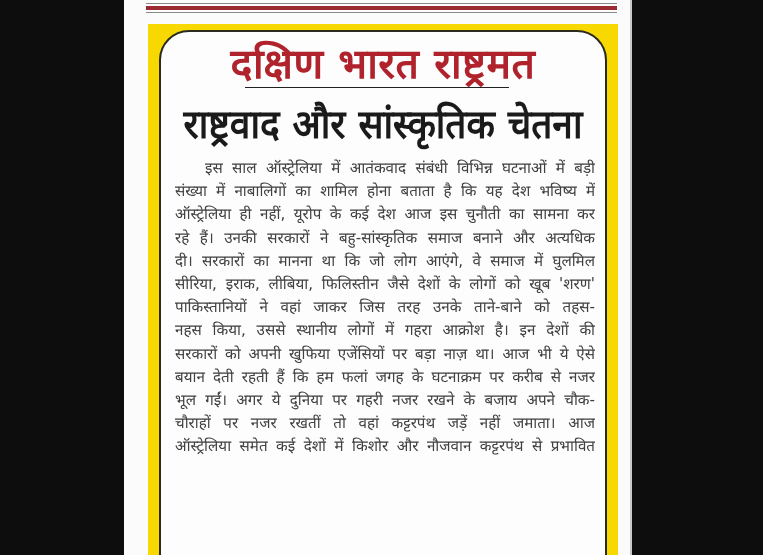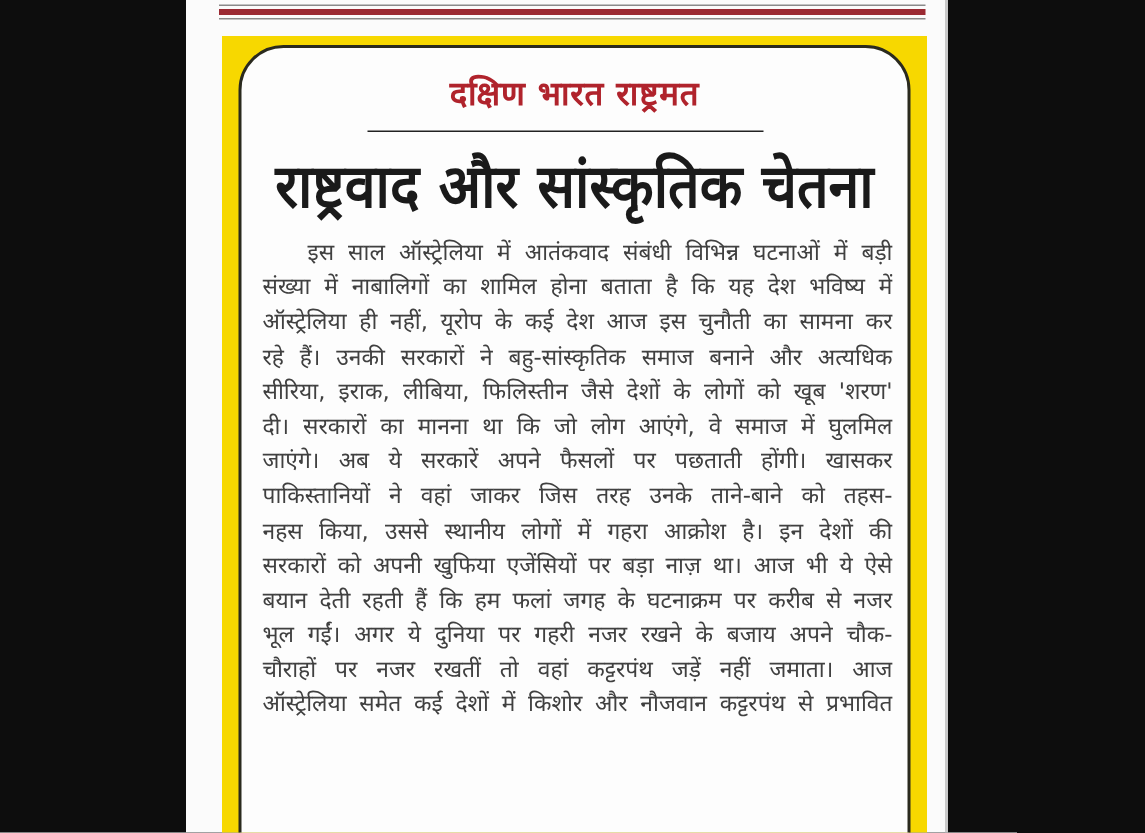--- a/index.html
+++ b/index.html
@@ -26,21 +26,21 @@
     background:#fdfdfd;
     border:2px solid #2a2a1e;
     border-radius:30px 30px 0 0;
     box-sizing:border-box;
   }
   .masthead {
     position:absolute; left:0; right:0; top:12px;
     text-align:center;
     color:#b0232c;
     font-weight:bold;
-    font-size:22px;
+    font-size:41px;
     letter-spacing:0.5px;
     line-height:40px;
   }
   .masthead-rule {
     position:absolute; left:84px; width:264px; top:55px; height:1px; background:#222;
   }
   .headline {
     position:absolute; left:0; right:0; top:70px;
     text-align:center;
     color:#1a1a1a;
@@ -77,23 +77,22 @@
     <div class="inner-box">
       <div class="masthead">दक्षिण भारत राष्ट्रमत</div>
       <div class="masthead-rule"></div>
       <div class="headline">राष्ट्रवाद और सांस्कृतिक चेतना</div>
 
       <div class="body-text">
         <span class="body-line indent">इस साल ऑस्ट्रेलिया में आतंकवाद संबंधी विभिन्न घटनाओं में बड़ी</span>
         <span class="body-line">संख्या में नाबालिगों का शामिल होना बताता है कि यह देश भविष्य में</span>
         <span class="body-line">ऑस्ट्रेलिया ही नहीं, यूरोप के कई देश आज इस चुनौती का सामना कर</span>
         <span class="body-line">रहे हैं। उनकी सरकारों ने बहु-सांस्कृतिक समाज बनाने और अत्यधिक</span>
+        <span class="body-line">दी। सरकारों का मानना था कि जो लोग आएंगे, वे समाज में घुलमिल</span>
         <span class="body-line">सीरिया, इराक, लीबिया, फिलिस्तीन जैसे देशों के लोगों को खूब 'शरण'</span>
-        <span class="body-line">दी। सरकारों का मानना था कि जो लोग आएंगे, वे समाज में घुलमिल</span>
-        <span class="body-line">जाएंगे। अब ये सरकारें अपने फैसलों पर पछताती होंगी। खासकर</span>
         <span class="body-line">पाकिस्तानियों ने वहां जाकर जिस तरह उनके ताने-बाने को तहस-</span>
         <span class="body-line">नहस किया, उससे स्थानीय लोगों में गहरा आक्रोश है। इन देशों की</span>
         <span class="body-line">सरकारों को अपनी खुफिया एजेंसियों पर बड़ा नाज़ था। आज भी ये ऐसे</span>
         <span class="body-line">बयान देती रहती हैं कि हम फलां जगह के घटनाक्रम पर करीब से नजर</span>
         <span class="body-line">भूल गईं। अगर ये दुनिया पर गहरी नजर रखने के बजाय अपने चौक-</span>
         <span class="body-line">चौराहों पर नजर रखतीं तो वहां कट्टरपंथ जड़ें नहीं जमाता। आज</span>
         <span class="body-line">ऑस्ट्रेलिया समेत कई देशों में किशोर और नौजवान कट्टरपंथ से प्रभावित</span>
       </div>
     </div>
   </div>

